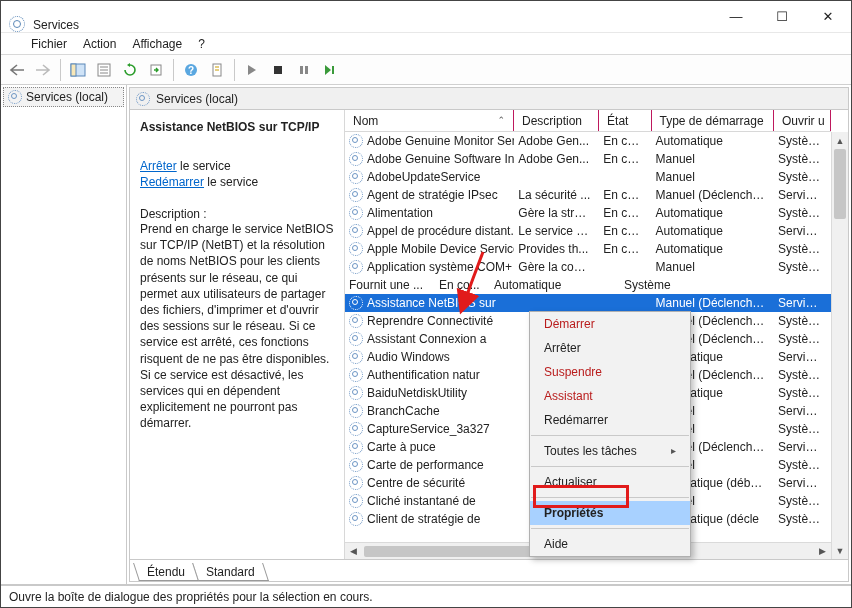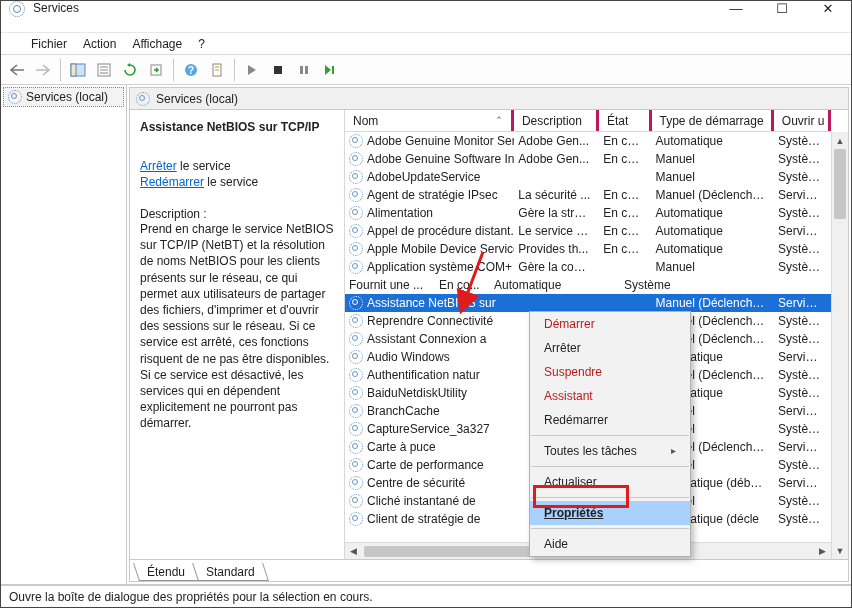--- a/index.html
+++ b/index.html
@@ -1,18 +1,18 @@
 <!DOCTYPE html>
 <html><head>
 <meta charset="utf-8">
 <style>
   * { box-sizing: border-box; }
   html, body { margin:0; padding:0; font-family: "Segoe UI", Tahoma, sans-serif; font-size:12px; color:#222; }
   .window { width:852px; height:608px; border:1px solid #444; display:flex; flex-direction:column; background:#fff; position:relative; }
-  .titlebar { height:32px; display:flex; align-items:flex-start; padding:0 0 16px 8px; border-bottom:1px solid #e8e8e8;}
+  .titlebar { height:32px; display:flex; align-items:flex-end; padding:0 0 0 8px; border-bottom:1px solid #e8e8e8;}
   .title-icon { width:16px; height:16px; border:1.5px dotted #5d89b8; border-radius:50%; margin-right:8px; position:relative;}
   .title-icon::after{content:""; position:absolute; width:6px;height:6px;border:1.5px solid #5d89b8; border-radius:50%; left:3px; top:3px;}
   .title-text { flex:1; font-size:12px; }
   .win-controls { display:flex; height:100%; }
   .win-btn { width:46px; display:flex; align-items:center; justify-content:center; font-size:13px; font-family: "Segoe UI", sans-serif;}
   .menubar { height:22px; display:flex; align-items:center; padding:0 24px; gap:4px; border-bottom:1px solid #d8d8d8;}
   .menubar span { padding:2px 6px; }
   .toolbar { height:30px; display:flex; align-items:center; padding:0 4px; gap:2px; border-bottom:1px solid #d0d0d0; background:#fdfdfd;}
   .tbtn { width:24px; height:24px; display:flex; align-items:center; justify-content:center; border:1px solid transparent; border-radius:2px;}
   .tsep { width:1px; height:22px; background:#c9c9c9; margin:0 3px;}
@@ -23,40 +23,40 @@
   .gearicon { width:14px; height:14px; border:1.5px dotted #6c95c4; border-radius:50%; position:relative; flex-shrink:0;}
   .gearicon::after{content:""; position:absolute; width:4px;height:4px;border:1.5px solid #6c95c4; border-radius:50%; left:2px; top:2px;}
   .right { flex:1; display:flex; flex-direction:column; border:1px solid #c9c9c9; margin:2px;}
   .right-header { height:22px; background:#f0f0f0; display:flex; align-items:center; gap:6px; padding:0 6px; border-bottom:1px solid #c9c9c9;}
   .right-body { flex:1; display:flex; overflow:hidden;}
   .detail-pane { width:215px; border-right:1px solid #d8d8d8; padding:10px 10px; font-size:12px; overflow:hidden;}
   .detail-pane h3 {margin:0 0 25px 0; font-size:12px; font-weight:bold;}
   .detail-pane a { color:#0066cc; text-decoration:underline; }
   .list-pane { flex:1; overflow:hidden; position:relative; }
   .cols { display:flex; height:22px; border-bottom:1px solid #d8d8d8; background:#fff; font-size:12px;}
-  .col { padding:3px 8px; border-right:3px solid #be185d; display:flex; align-items:center; gap:4px; overflow:hidden; white-space:nowrap;}
+  .col { padding:3px 8px; border-right:1px solid #be185d; display:flex; align-items:center; gap:4px; overflow:hidden; white-space:nowrap;}
   .col.sort::after { content:"⌃"; font-size:9px; color:#555; position:relative; top:-1px; margin-left:auto;}
   .c-nom{width:180px;} .c-desc{width:90px;} .c-etat{width:55px;} .c-type{width:130px;} .c-ouv{width:60px;}
   .rows { overflow:hidden;}
   .row { display:flex; height:18px; align-items:center; font-size:12px; white-space:nowrap; }
   .row .cell { overflow:hidden; text-overflow:ellipsis; padding:0 8px 0 4px;}
   .row .c-nom{display:flex; gap:4px; align-items:center; padding-left:4px;}
   .row.sel { background:#1a6fd8; color:#fff;}
   .row.sel .gearicon{ border-color:#fff;} .row.sel .gearicon::after{border-color:#fff;}
   .tabs-bar { height:22px; display:flex; align-items:flex-end; padding-left:6px; background:#fff; border-top:1px solid #c9c9c9; font-size:12px;}
   .tab { padding:2px 10px 1px 10px; border:1px solid #999; border-top:none; background:#fff; margin-right:-1px; position:relative; transform:skewX(18deg);}
   .tab span {display:inline-block; transform:skewX(-18deg);}
   .tab.active { background:#fff; border-top:none; z-index:1;}
   .statusbar { height:22px; border-top:1px solid #c9c9c9; padding:3px 8px; font-size:12px; display:flex; align-items:center;}
 
   
   .ctx { position:absolute; left:528px; top:310px; width:162px; background:#f2f2f2; border:1px solid #b0b0b0; box-shadow:3px 3px 6px rgba(0,0,0,.25); z-index:40; font-size:12px;}
   .ctx .mi { padding:5px 14px; }
   .ctx .mi.dis { color:#b91c1c;}
-  .ctx .mi.hl { background:#a8d1ff;text-decoration:underline;}
+  .ctx .mi.hl { background:#a8d1ff;}
   .ctx .sep { height:1px; background:#c9c9c9; margin:3px 1px;}
   .ctx .mi.sub::after{ content:"▸"; float:right; color:#555; font-size:10px; margin-top:1px;}
   .redbox { position:absolute; border:3px solid #e11b1b; pointer-events:none; z-index:50;}
   .arrow { position:absolute; z-index:50; color:#e11b1b; pointer-events:none;}
 
   .scroll-v { position:absolute; right:0; top:22px; bottom:0; width:17px; background:#f0f0f0; border-left:1px solid #dadada;}
   .scroll-v .sbtn{height:17px;display:flex;align-items:center;justify-content:center;color:#555;font-size:9px;}
   .scroll-v .track{position:absolute; top:17px; bottom:17px; left:0; right:0;}
   .scroll-v .thumb{position:absolute; left:2px; right:2px; top:0; height:70px; background:#c6c6c6; border-radius:2px;}
   .scroll-h { position:absolute; left:0; right:17px; bottom:0; height:17px; background:#f0f0f0; border-top:1px solid #dadada; display:flex; align-items:center;}

